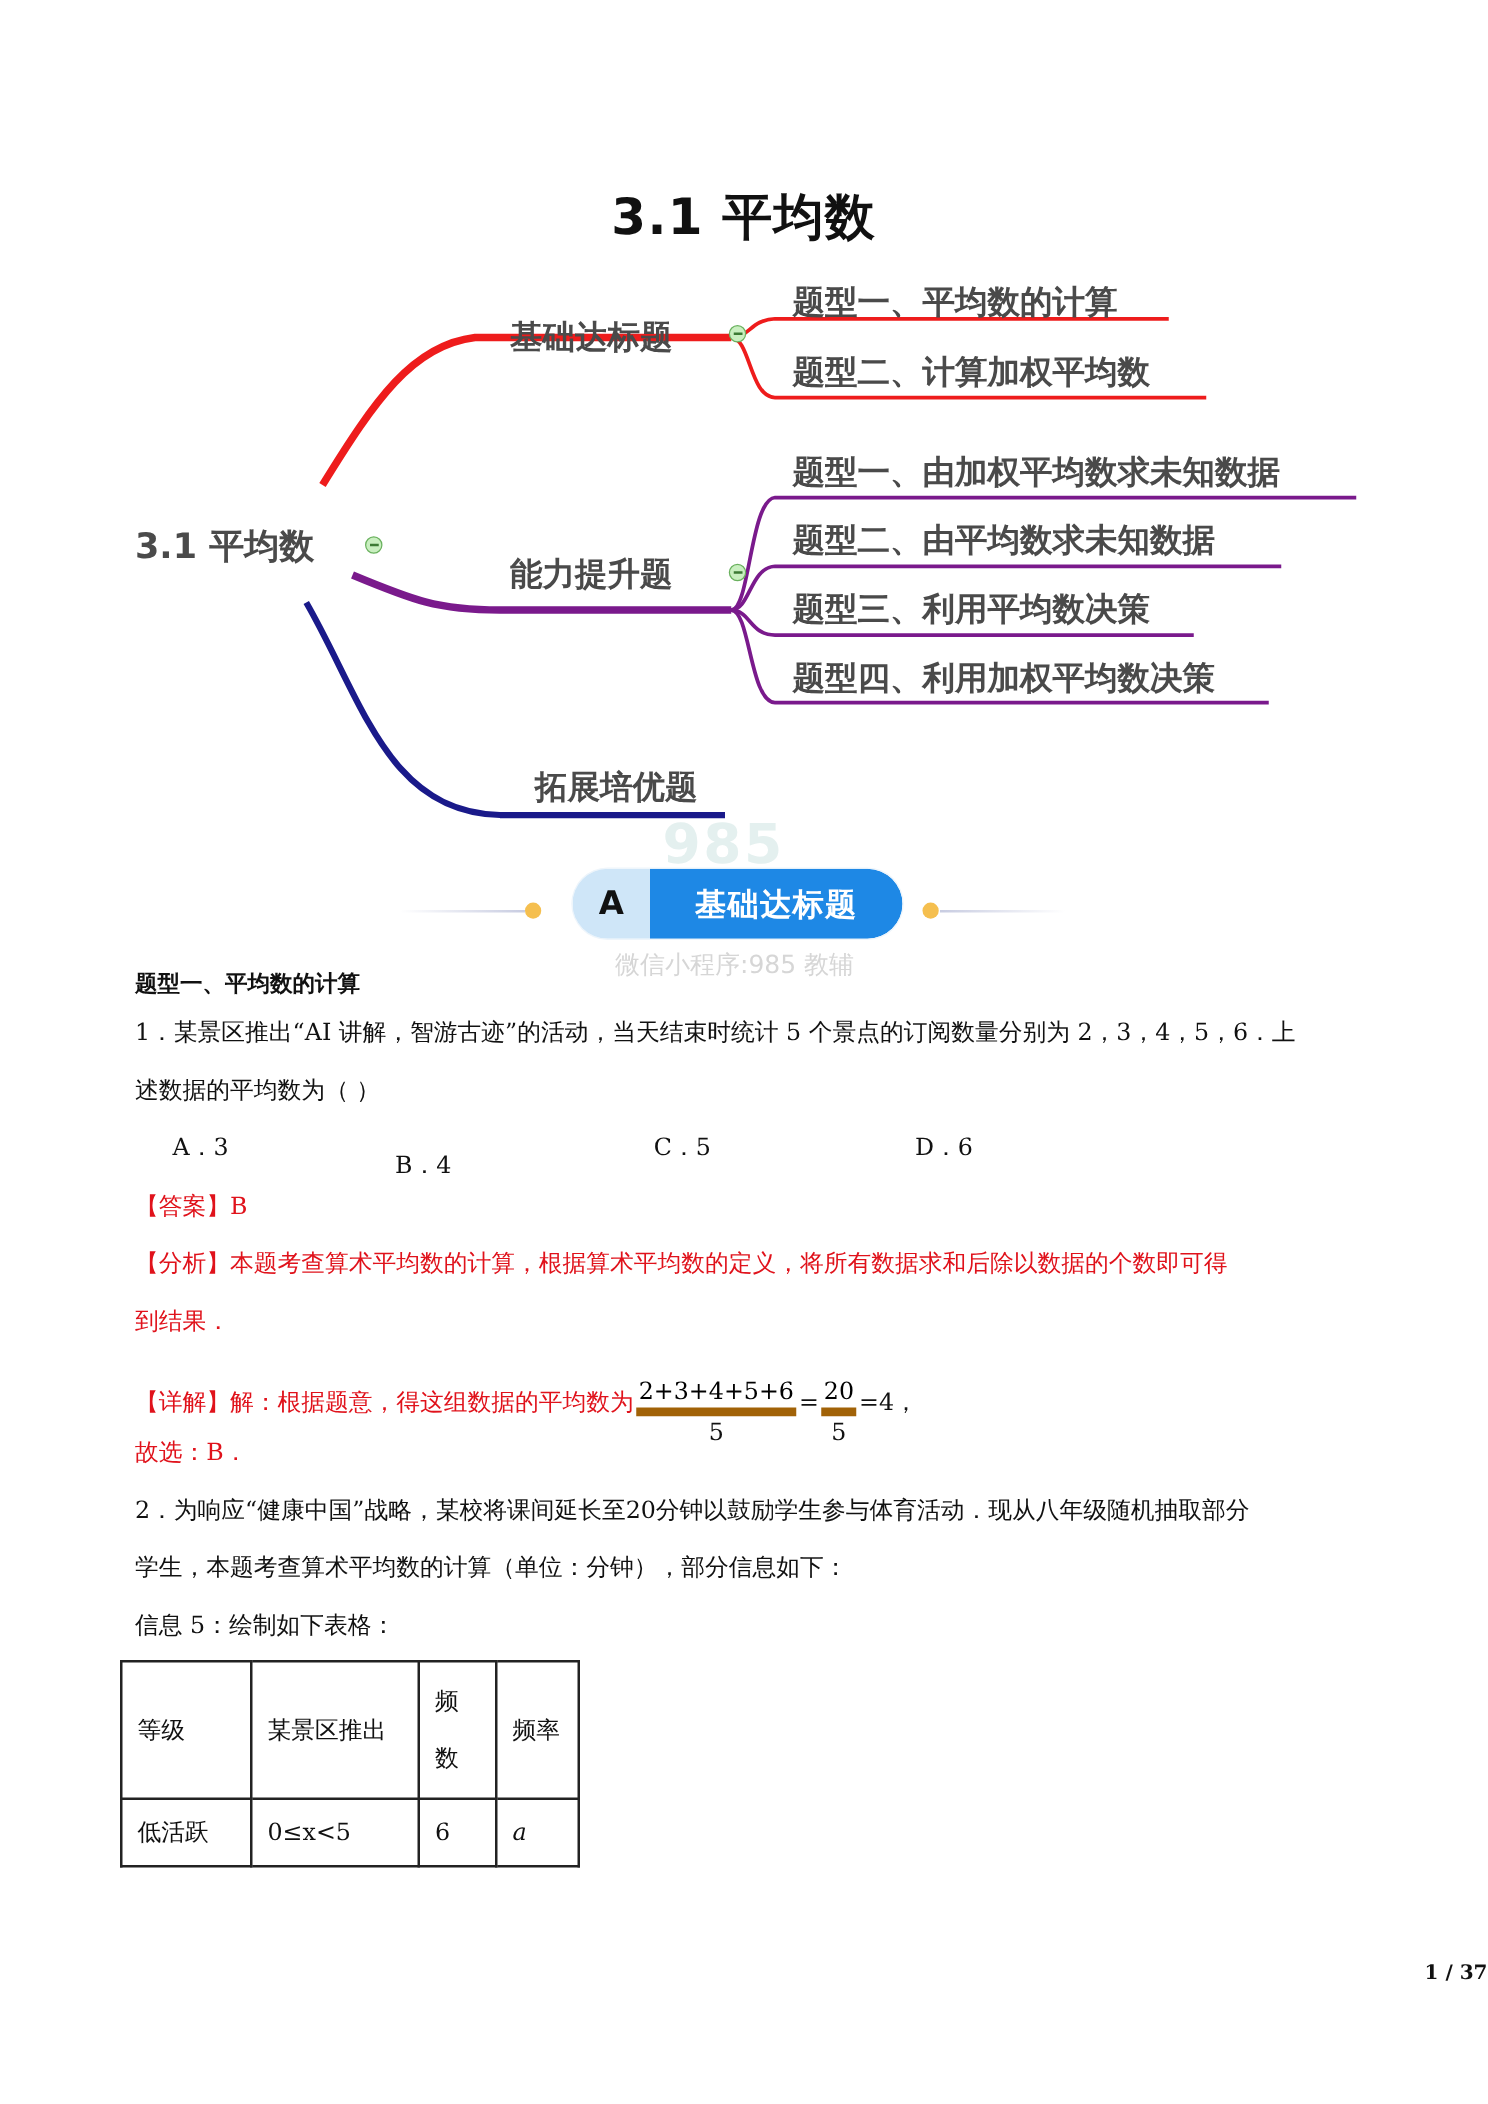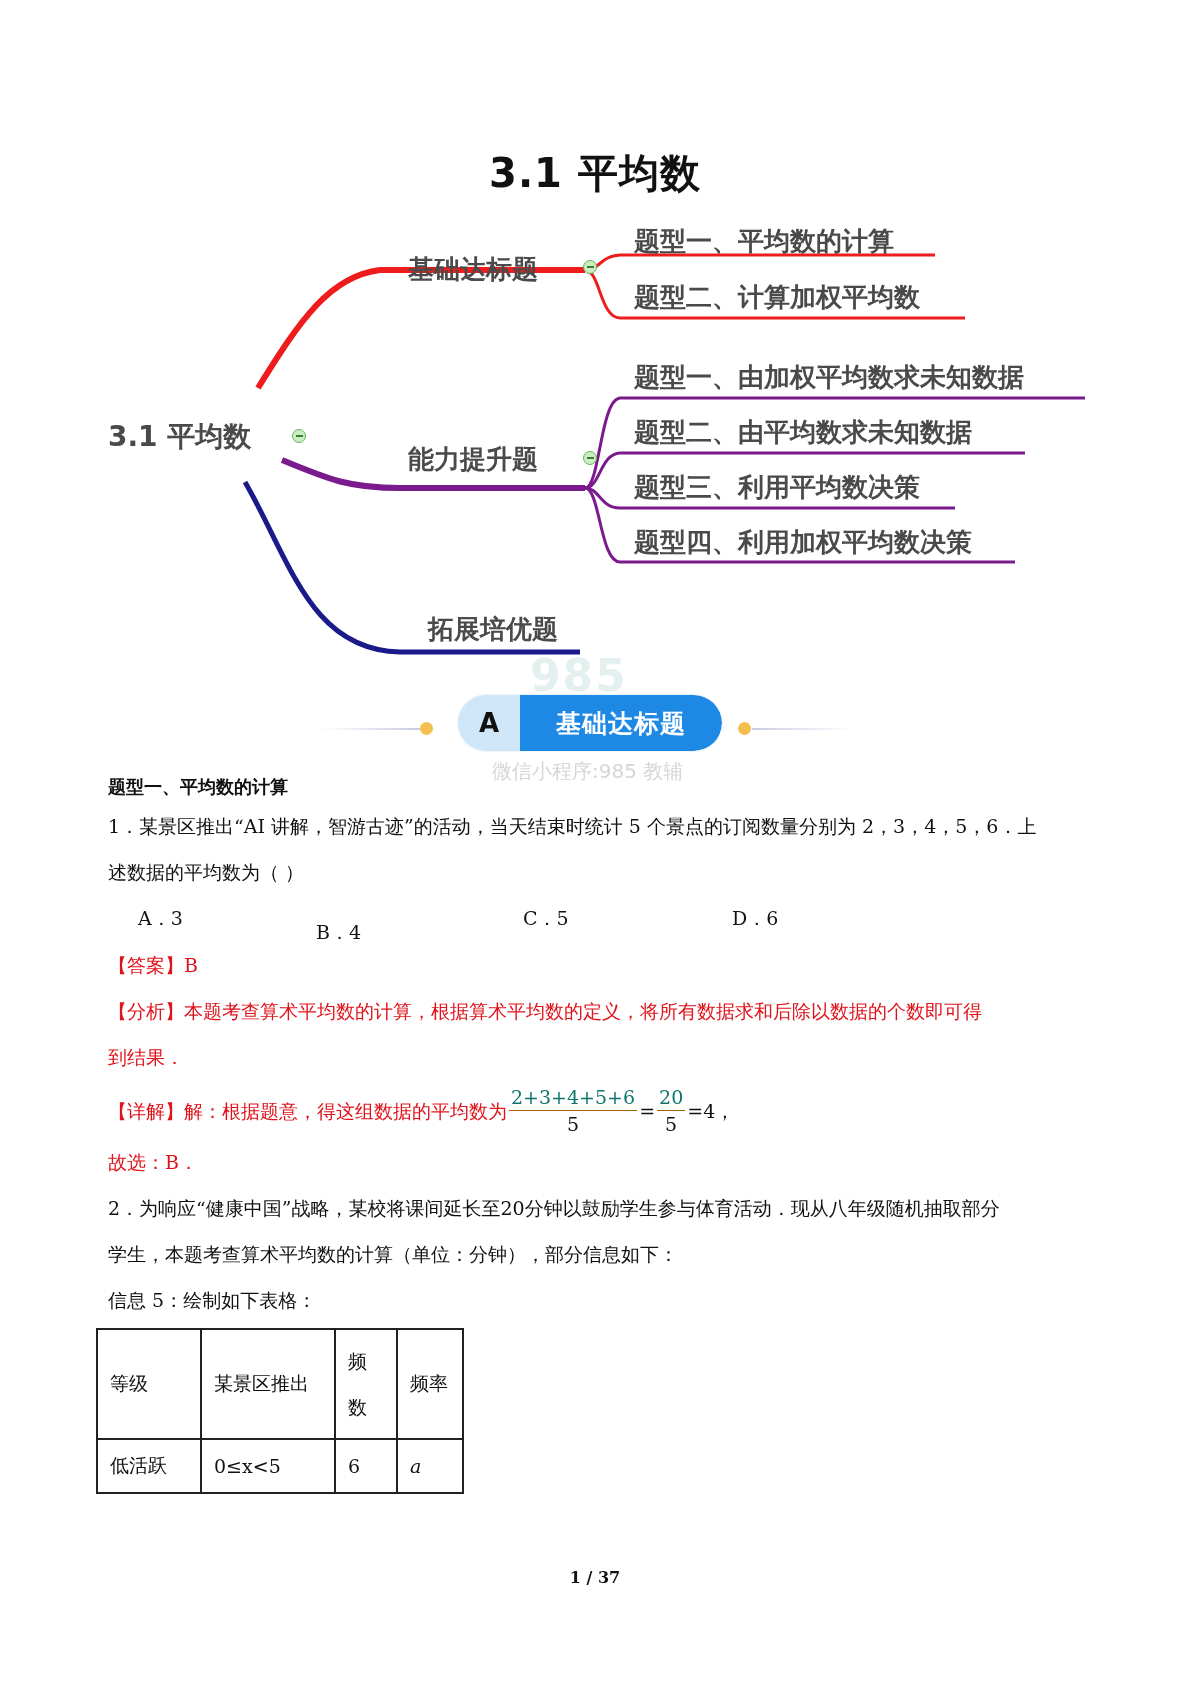--- a/index.html
+++ b/index.html
@@ -24,26 +24,26 @@
     .banner .label { flex: 1; background: #1e88e5; display: flex; align-items: center; justify-content: center;
                      font-family: "DejaVu Sans", sans-serif; font-weight: bold; font-size: 25px; color: #fff; letter-spacing: 1px;
                      border-radius: 0 28px 28px 0; }
     .bline { height: 2px; background: linear-gradient(to right, rgba(200,204,225,0), #c8cce1); }
     .bline.r { background: linear-gradient(to left, rgba(200,204,225,0), #c8cce1); }
     .dot { width: 13px; height: 13px; border-radius: 50%; background: #f5bf4f; }
     .p { font-size: 19px; line-height: 24px; white-space: nowrap; }
     .h-section { font-family: "DejaVu Sans", sans-serif; font-weight: bold; font-size: 18px; }
     .red { color: #e0121b; }
     .frac { display: inline-flex; flex-direction: column; align-items: center; vertical-align: middle; margin: 0 2px; }
-    .frac .num { padding: 0 2px; border-bottom: 1px solid #a16207; line-height: 26px; font-size: 19px; color: #0f766e; }
+    .frac .num { padding: 0 2px; border-bottom: 7px solid #a16207; line-height: 26px; font-size: 19px; color: #000000; margin-top: 16px; }
     .frac .den { line-height: 26px; font-size: 19px; color: #111; }
     .eq { color: #111; font-size: 19px; }
     table.data { border-collapse: collapse; font-size: 19px; }
     table.data td { border: 2px solid #222; padding: 0 12px; vertical-align: middle; }
-    .footer { left: 0; width: 1190px; top: 1568px; text-align: center; font-weight: bold; font-size: 16px; }
+    .footer { left: 0; width: 1190px; top: 1568px; text-align: right; font-weight: bold; font-size: 16px; }
   </style>
 </head>
 <body>
 
 <div class="abs title">3.1  平均数</div>
 
 <div class="abs" style="left:0;top:0;width:1190px;height:680px;">
   <svg class="abs" style="left:0;top:0;" width="1190" height="680">
 
     <path d="M258 388 C 300 320, 330 276, 380 270 L 585 270" stroke="#ee1c1c" stroke-width="6" fill="none" stroke-linecap="butt"></path>

